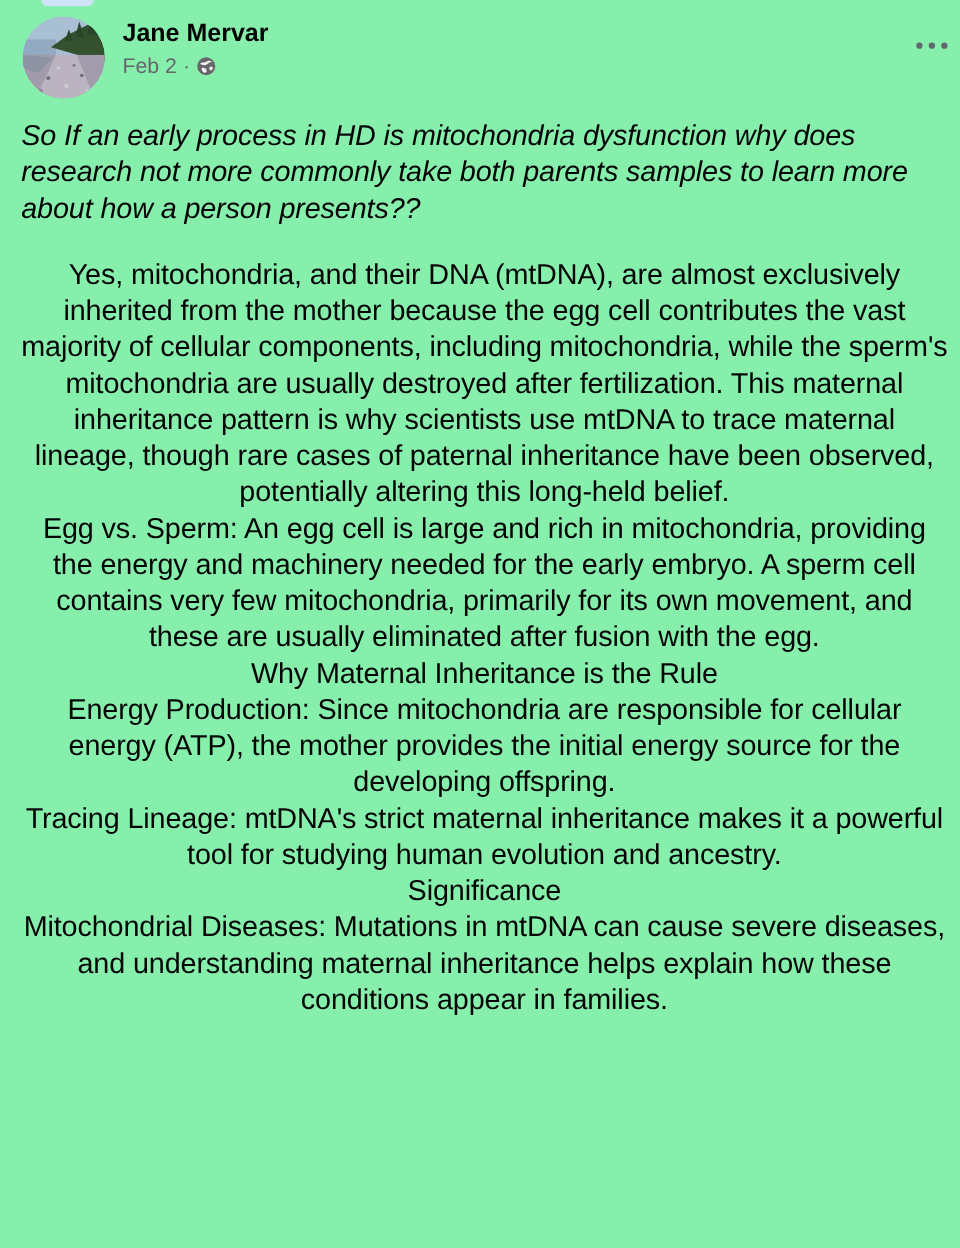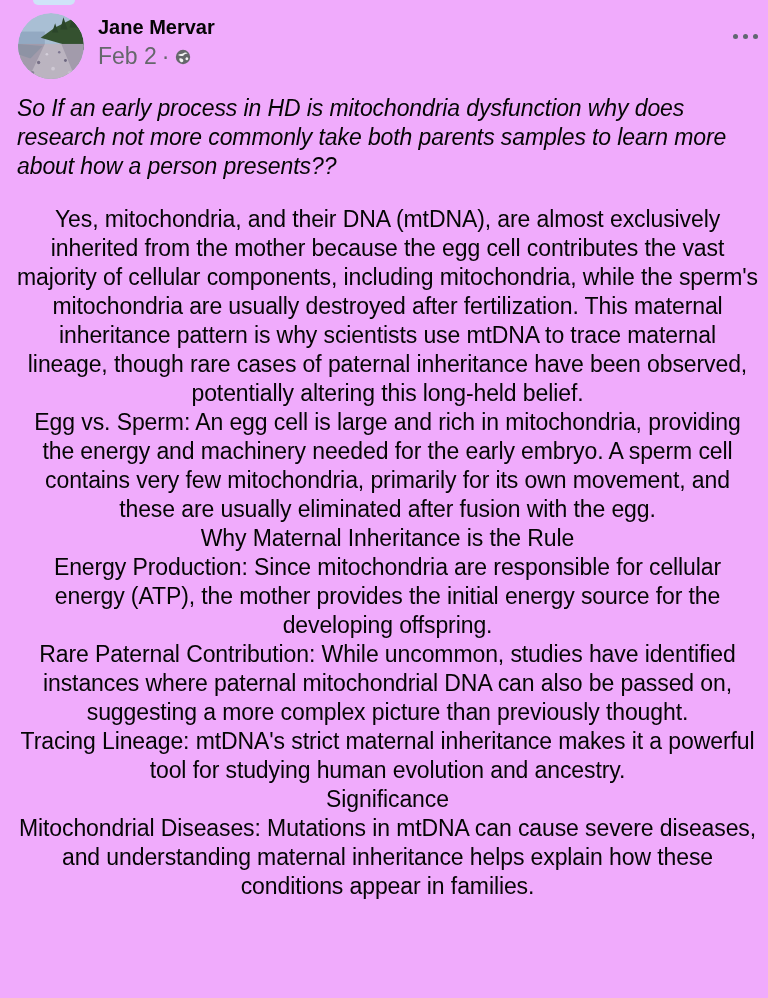--- a/index.html
+++ b/index.html
@@ -1,20 +1,20 @@
 <!DOCTYPE html>
 <html><head>
 <meta charset="utf-8">
 <style>
   html, body { margin: 0; padding: 0; background: #ffffff; }
   .post {
     position: relative;
     width: 768px;
     height: 998px;
-    background: #f0abfc;
+    background: #86efac;
     overflow: hidden;
     font-family: "Liberation Sans", sans-serif;
     color: #050505;
   }
   .cutoff-pill {
     position: absolute;
     top: 0;
     left: 33px;
     width: 42px;
     height: 5px;
@@ -40,21 +40,21 @@
     font-size: 20px;
     font-weight: 700;
     line-height: 1.15;
     color: #050505;
   }
   .meta-row {
     display: flex;
     align-items: center;
     gap: 5px;
     margin-top: 4px;
-    font-size: 23px;
+    font-size: 17px;
     color: #65676B;
   }
   .globe-icon svg { display: block; width: 16px; height: 16px; }
   .menu-button {
     position: absolute;
     top: 28px;
     right: 4px;
     display: flex;
     gap: 5px;
     padding: 6px;
@@ -133,19 +133,18 @@
     <span class="dot"></span>
     <span class="dot"></span>
   </div>
 
   <div class="post-body">
     <p class="post-question">So If an early process in HD is mitochondria dysfunction why does research not more commonly take both parents samples to learn more about how a person presents??</p>
     <div class="post-segment">Yes, mitochondria, and their DNA (mtDNA), are almost exclusively inherited from the mother because the egg cell contributes the vast majority of cellular components, including mitochondria, while the sperm's mitochondria are usually destroyed after fertilization. This maternal inheritance pattern is why scientists use mtDNA to trace maternal lineage, though rare cases of paternal inheritance have been observed, potentially altering this long-held belief.</div>
     <div class="post-segment">Egg vs. Sperm: An egg cell is large and rich in mitochondria, providing the energy and machinery needed for the early embryo. A sperm cell contains very few mitochondria, primarily for its own movement, and these are usually eliminated after fusion with the egg.</div>
     <div class="post-segment">Why Maternal Inheritance is the Rule</div>
     <div class="post-segment">Energy Production: Since mitochondria are responsible for cellular energy (ATP), the mother provides the initial energy source for the developing offspring.</div>
-    <div class="post-segment">Rare Paternal Contribution: While uncommon, studies have identified instances where paternal mitochondrial DNA can also be passed on, suggesting a more complex picture than previously thought.</div>
     <div class="post-segment">Tracing Lineage: mtDNA's strict maternal inheritance makes it a powerful tool for studying human evolution and ancestry.</div>
     <div class="post-segment">Significance</div>
     <div class="post-segment">Mitochondrial Diseases: Mutations in mtDNA can cause severe diseases, and understanding maternal inheritance helps explain how these conditions appear in families.</div>
   </div>
 
 </div>
 
 </body></html>

